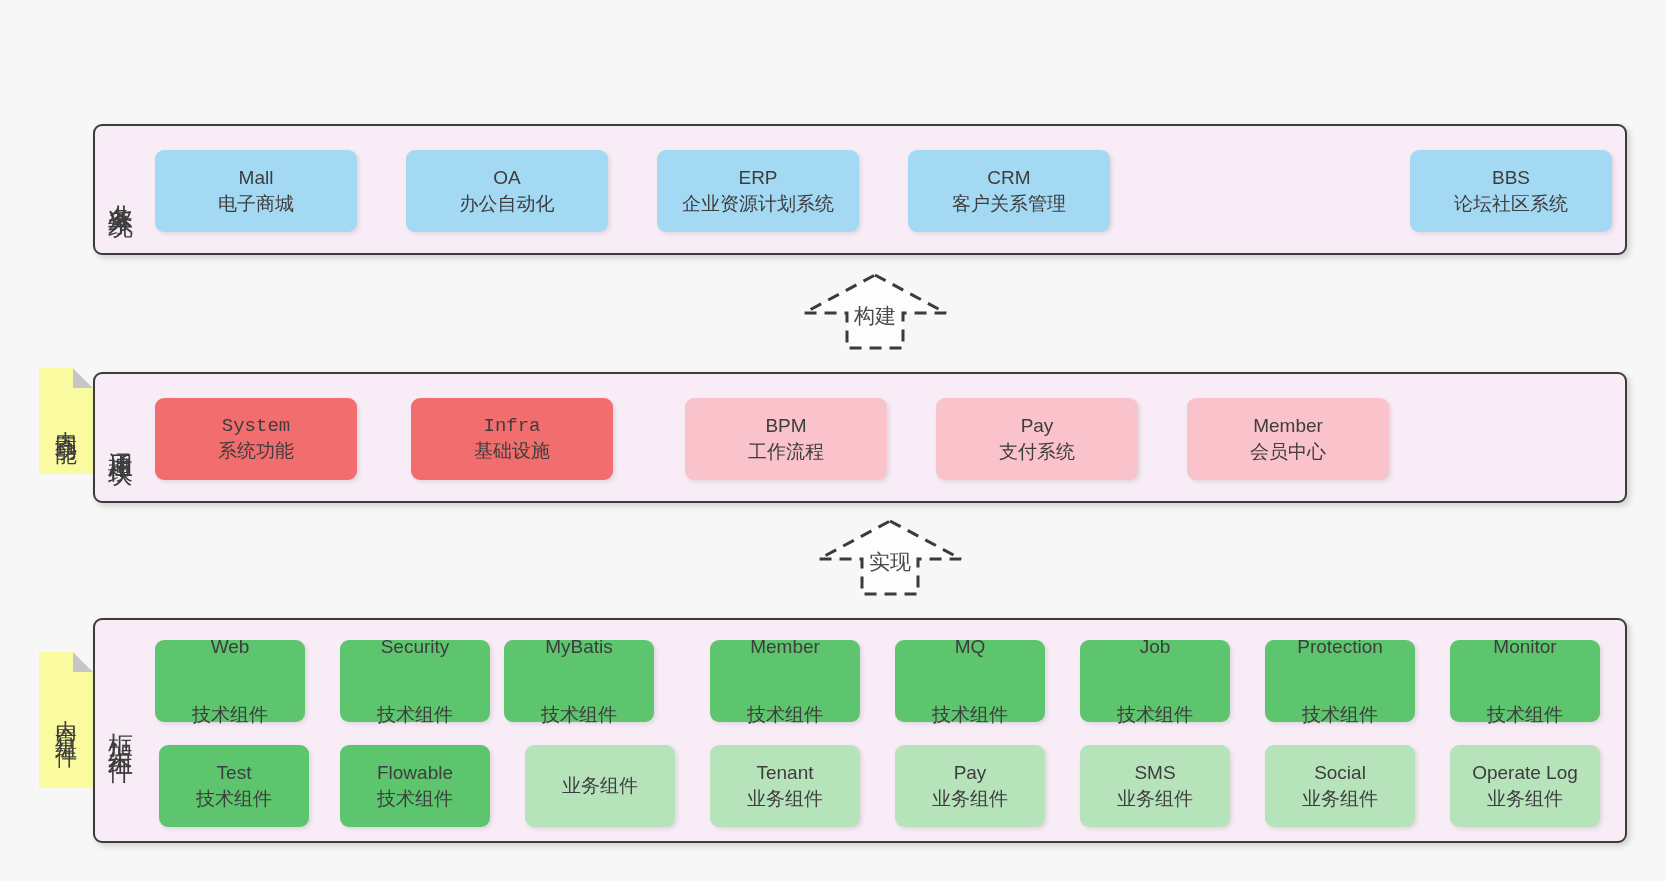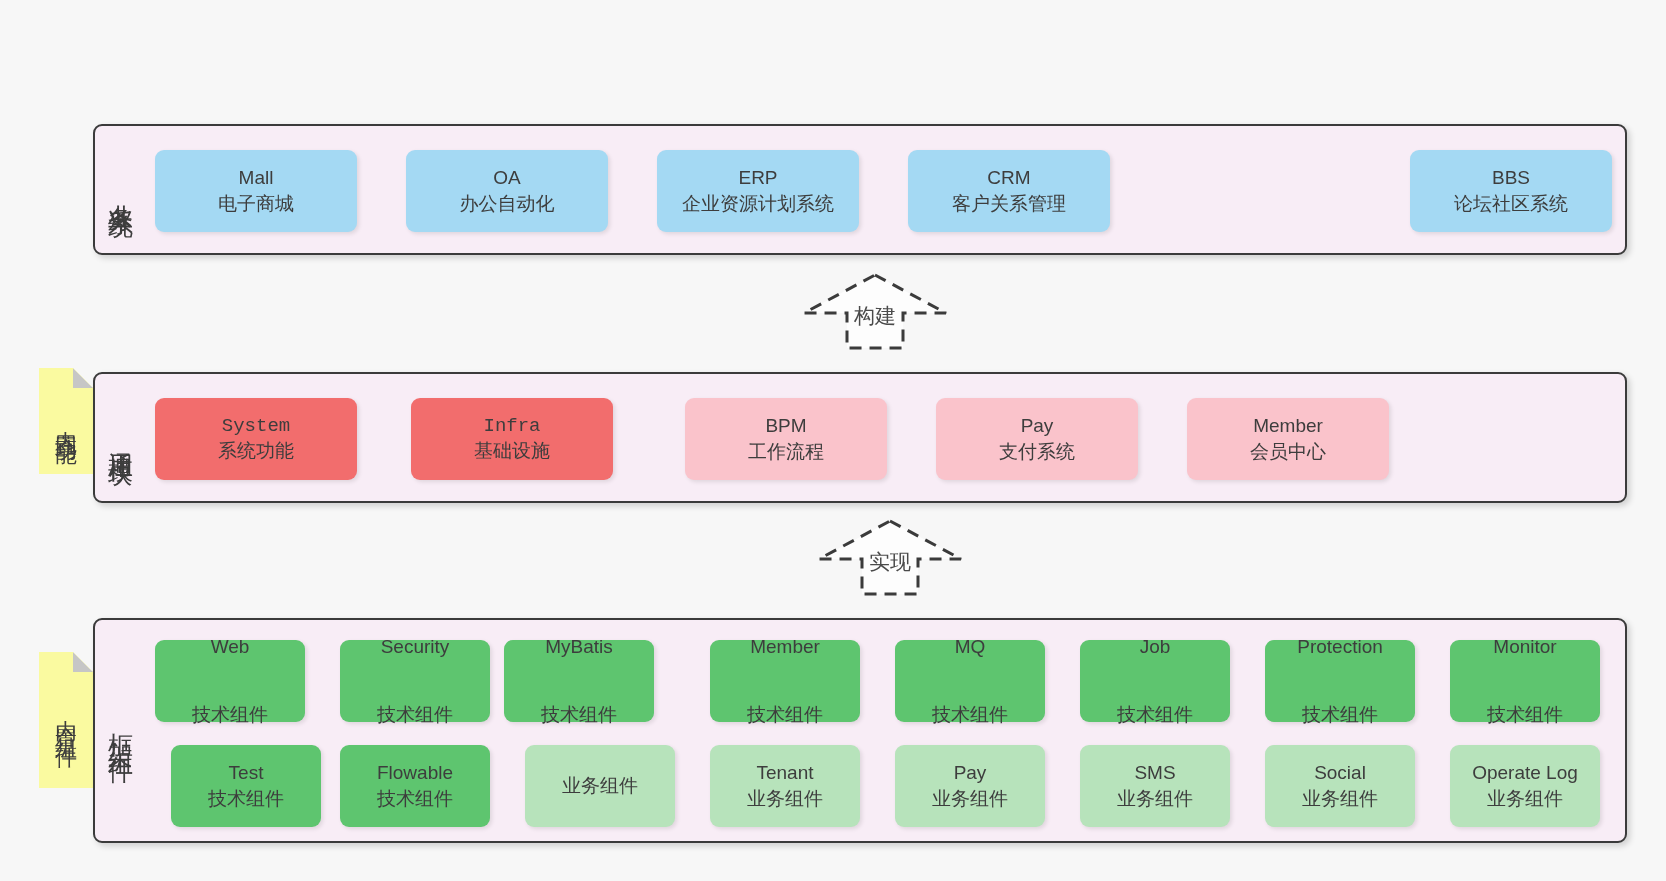--- a/index.html
+++ b/index.html
@@ -169,21 +169,21 @@
     </div>
     <div class="box narrow row1 green" style="left:1170px">
       <span>Protection</span>
       <span>技术组件</span>
     </div>
     <div class="box narrow row1 green" style="left:1355px">
       <span>Monitor</span>
       <span>技术组件</span>
     </div>
 
-    <div class="box narrow row2 green" style="left:76px">
+    <div class="box narrow row2 green" style="left:64px">
       <span>Test</span>
       <span>技术组件</span>
     </div>
     <div class="box narrow row2 green" style="left:245px">
       <span>Flowable</span>
       <span>技术组件</span>
     </div>
     <div class="box narrow row2 light_green" style="left:430px">
       <span>业务组件</span>
     </div>

